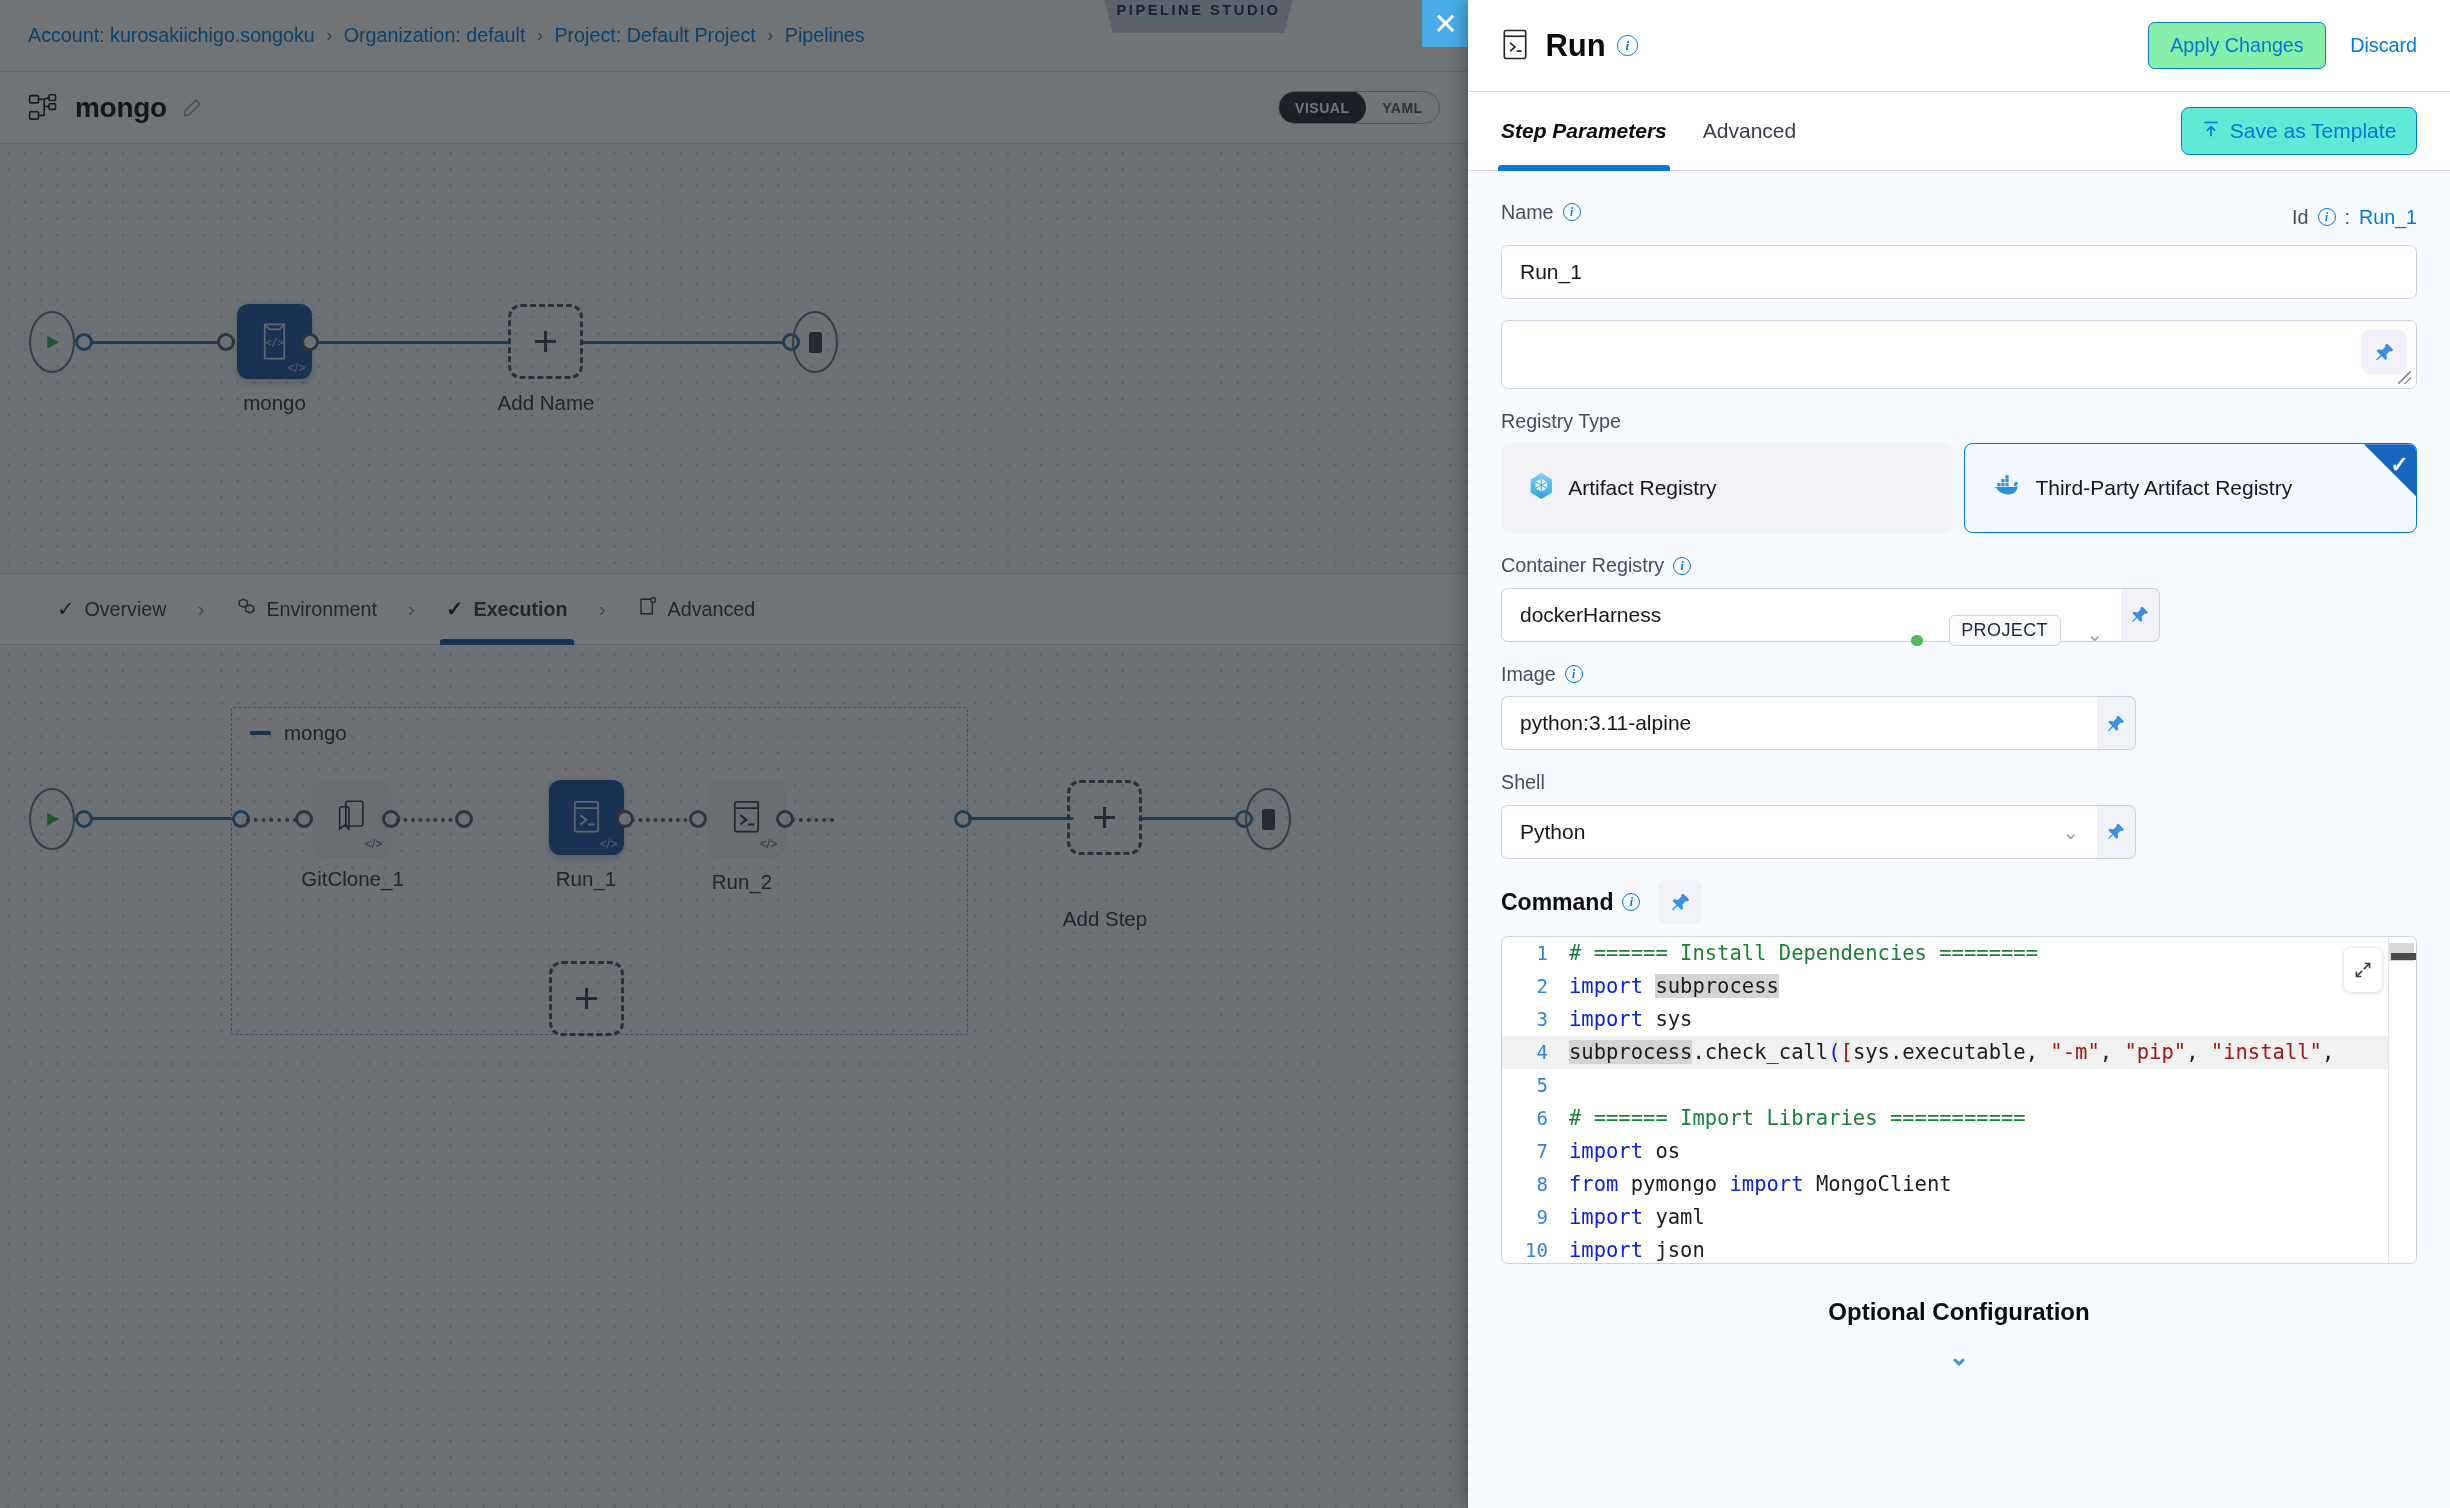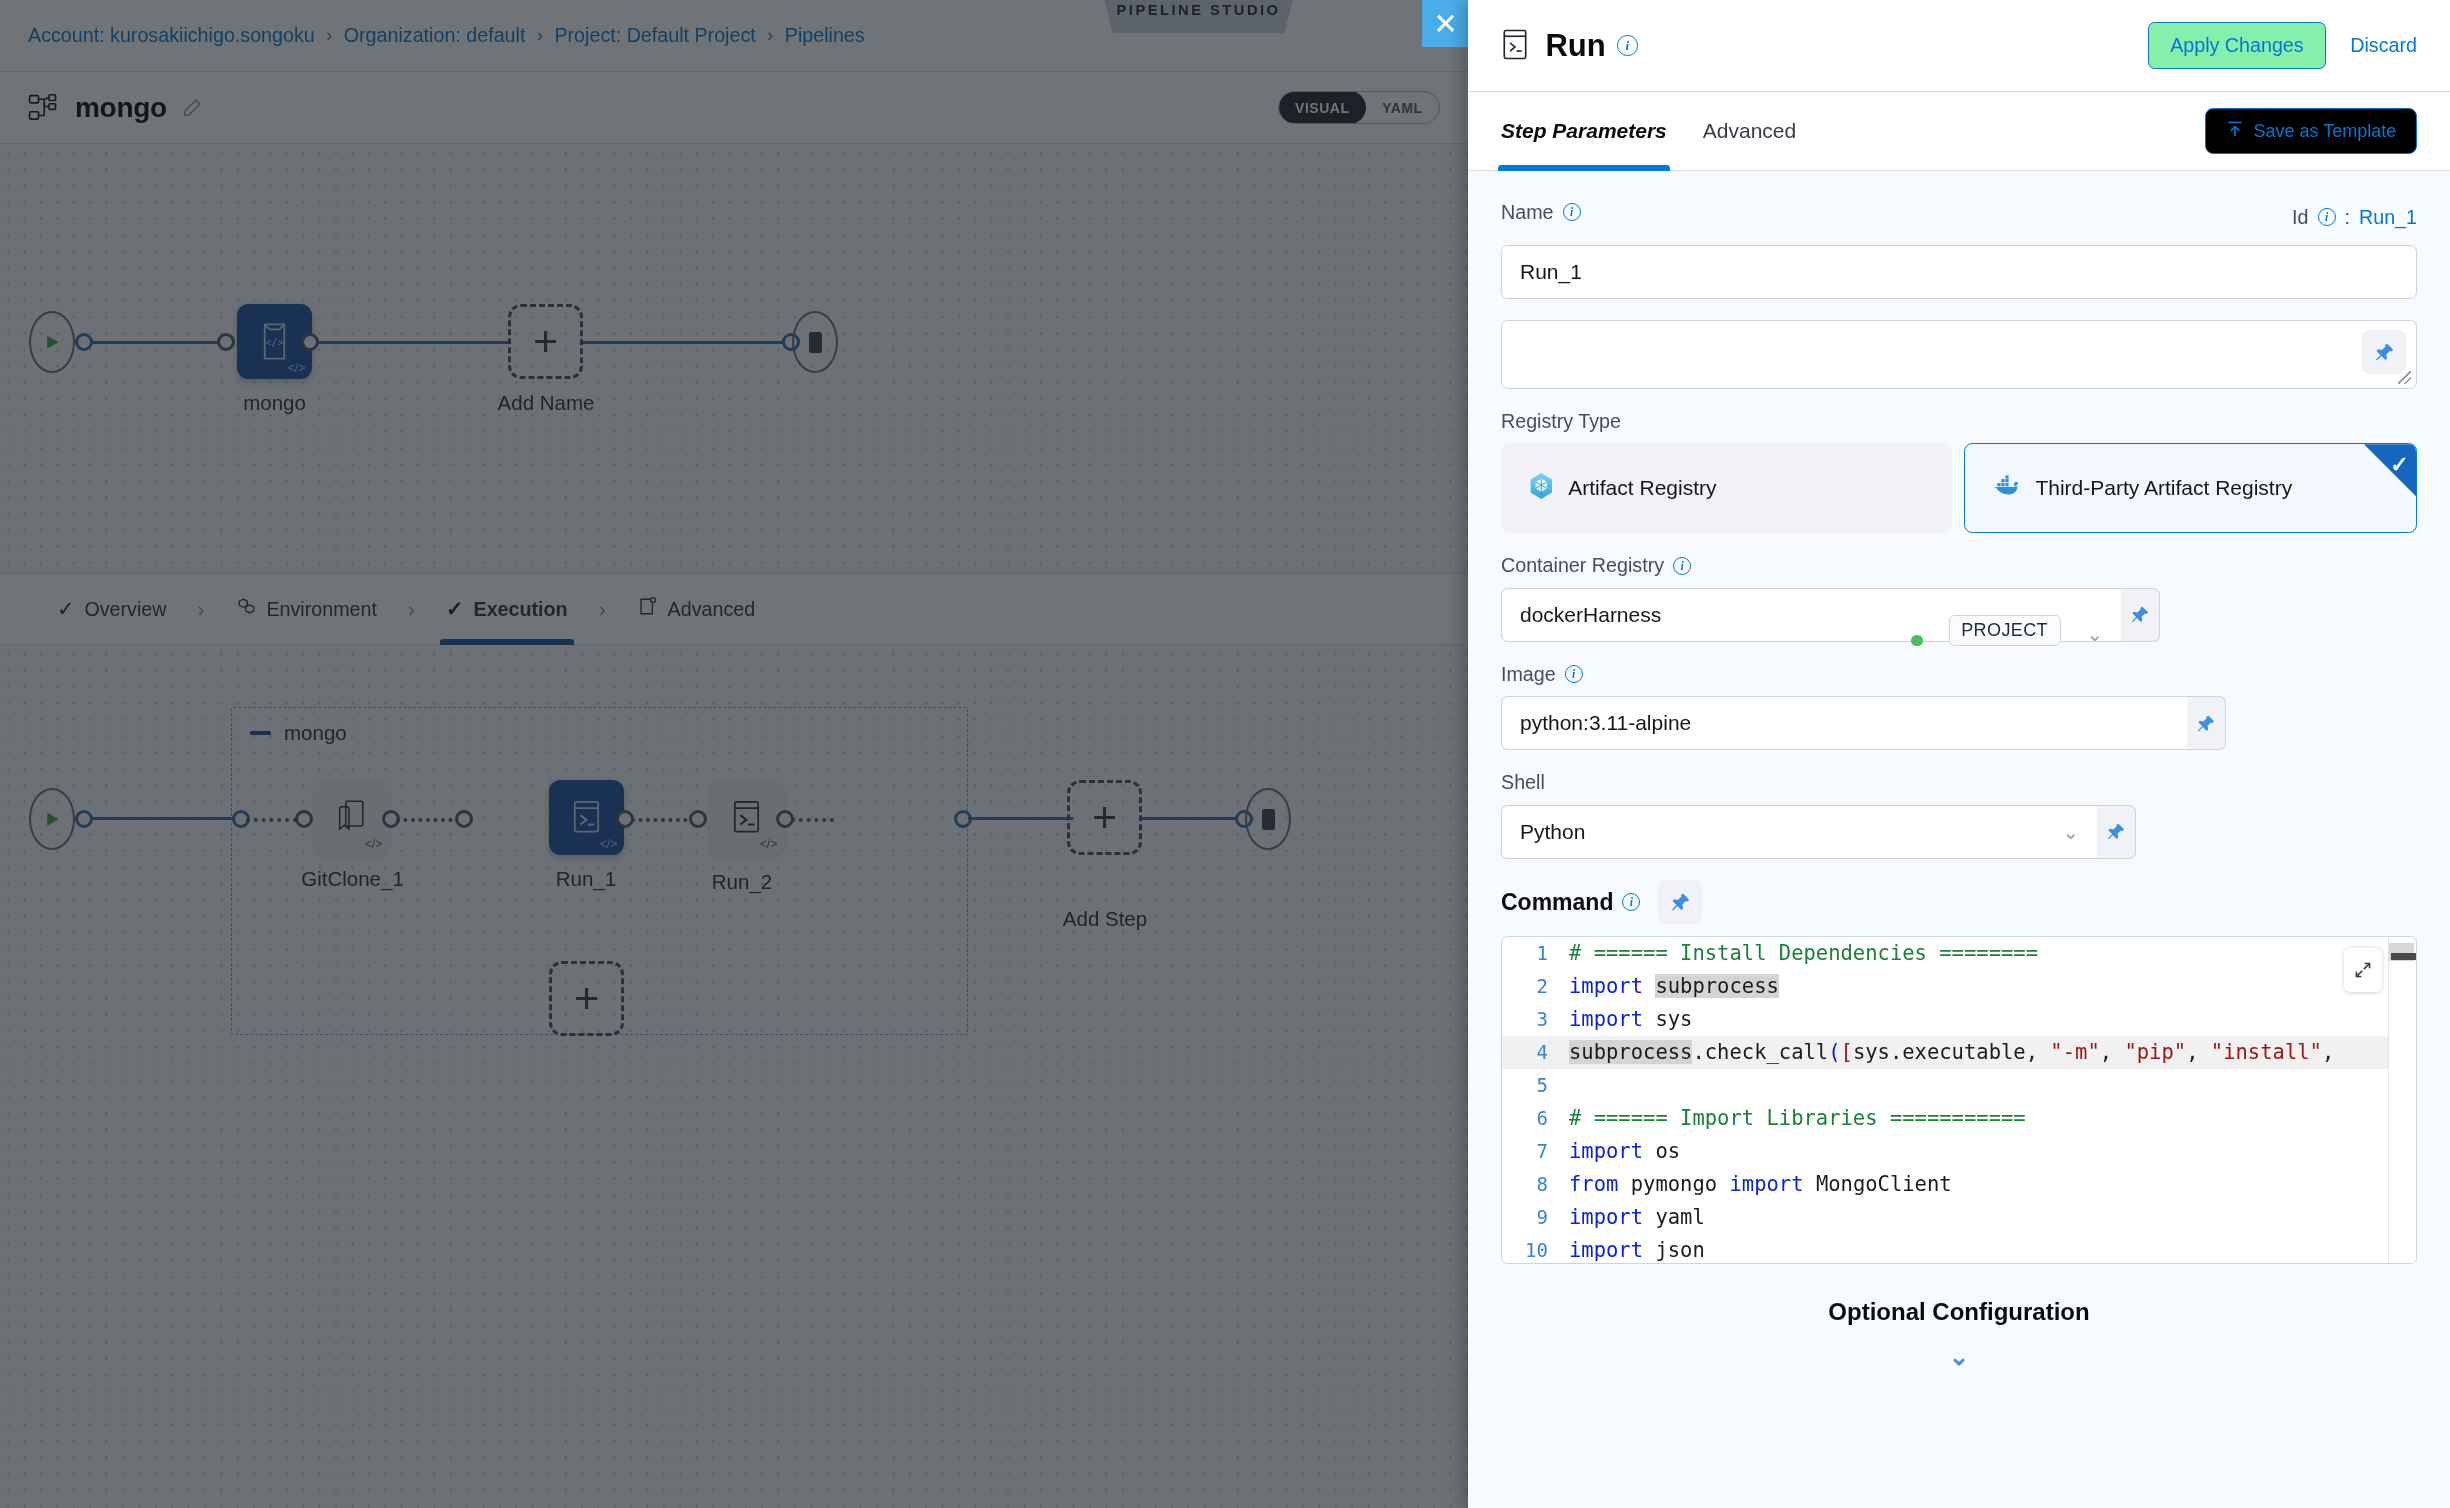--- a/index.html
+++ b/index.html
@@ -177,22 +177,22 @@
   .ptab {
     position: relative; height: 79px; display: flex; align-items: center;
     font-size: 21px; color: #3a3b48; cursor: pointer;
   }
   .ptab.active { font-weight: 700; color: #0b0b0d; font-style: italic; }
   .ptab.active::after {
     content: ""; position: absolute; left: -3.3px; right: -3.3px; bottom: 0; height: 5.7px;
     background: #0278d5; border-radius: 3.3px 3.3px 0 0;
   }
   .save-tpl {
-    margin-left: auto; border: 1.6px solid #0278d5; color: #0278d5; background: #000000;
-    border-radius: 8.2px; padding: 10.6px 19.7px; font-size: 18px; cursor: pointer;
+    margin-left: auto; border: 1.6px solid #0278d5; color: #0278d5; background: #5eead4;
+    border-radius: 8.2px; padding: 10.6px 19.7px; font-size: 21px; cursor: pointer;
     display: flex; align-items: center; gap: 9.8px; white-space: nowrap; text-align: right;
   }
 
   .panel-body { flex: 1; overflow: hidden; padding: 29.5px 33px 0 33px; }
 
   .fld-label {
     font-size: 19.7px; color: #4a4c5c; display: flex; align-items: center; gap: 9px;
     margin-bottom: 10.6px;
   }
   .row-between { display: flex; align-items: center; justify-content: space-between; margin-bottom: 10.6px; }
@@ -610,21 +610,21 @@
             </svg>
           </div>
         </div>
       </div>
 
       <div class="field-block">
         <div class="fld-label">
           <span>Image</span>
           <span class="info-i small">i</span>
         </div>
-        <div class="field-row" style="width:725px;">
+        <div class="field-row" style="width:635px;">
           <div class="input">
             <span>python:3.11-alpine</span>
           </div>
           <div class="pin-attached">
             <svg viewBox="0 0 26 26" width="19.7" height="19.7" fill="#3d8de0">
               <path d="M16.4 2.2 23.8 9.6l-2.2 2.2-1.9-.6-4.4 4.4.9 4.7-2 2-5-5-5.6 5.6-1.1-1.1L8.1 16l-5-5 2-2 4.7.9 4.4-4.4-.6-1.9z"></path>
             </svg>
           </div>
         </div>
       </div>

